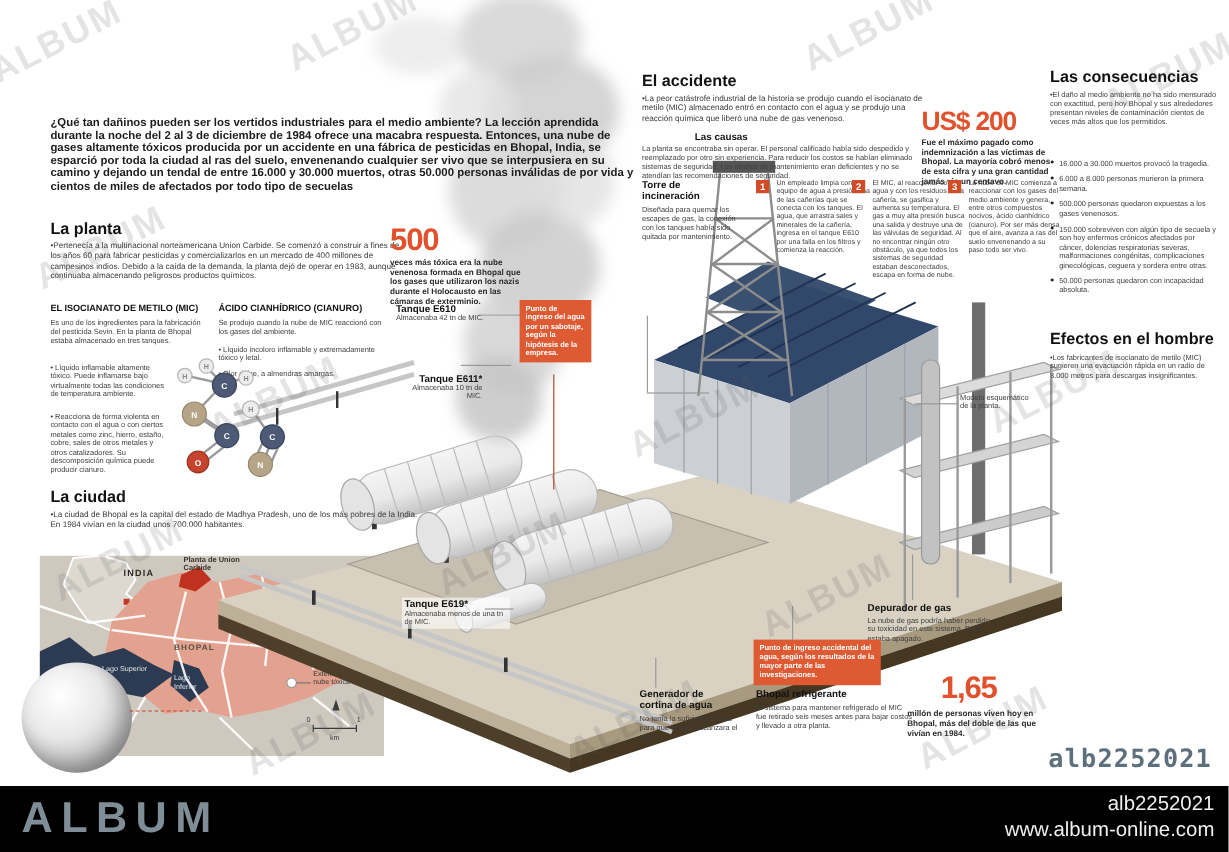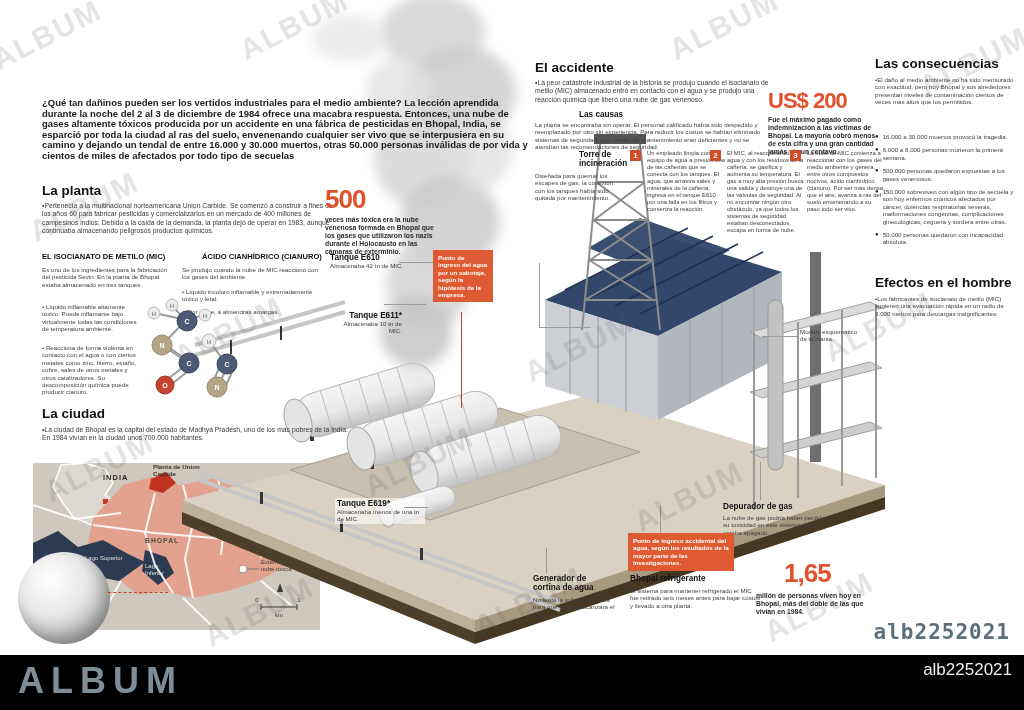--- a/index.html
+++ b/index.html
@@ -197,21 +197,21 @@
   <div class="abs intro" style="left:42px;top:98px;width:492px;z-index:20;">¿Qué tan dañinos pueden ser los vertidos industriales para el medio ambiente? La lección aprendida durante la noche del 2 al 3 de diciembre de 1984 ofrece una macabra respuesta. Entonces, una nube de gases altamente tóxicos producida por un accidente en una fábrica de pesticidas en Bhopal, India, se esparció por toda la ciudad al ras del suelo, envenenando cualquier ser vivo que se interpusiera en su camino y dejando un tendal de entre 16.000 y 30.000 muertos, otras 50.000  personas inválidas de por vida y cientos de miles de afectados por todo tipo de secuelas</div>
 
   <div class="abs h2" style="left:42px;top:183px;z-index:20;">La planta</div>
   <div class="abs body" style="left:42px;top:202px;width:300px;z-index:20;">•Pertenecía a la multinacional norteamericana Union Carbide. Se comenzó a construir a fines de los años 60 para fabricar pesticidas y comercializarlos en un mercado de 400 millones de campesinos indios. Debido a la caída de la demanda, la planta dejó de operar en 1983, aunque continuaba almacenando peligrosos productos químicos.</div>
 
   <div class="abs h3" style="left:42px;top:252px;width:170px;z-index:20;">EL ISOCIANATO DE METILO (MIC)</div>
   <div class="abs fine" style="left:42px;top:266px;width:135px;z-index:20;">Es uno de los ingredientes para la fabricación del pesticida Sevin. En la planta de Bhopal estaba almacenado en tres tanques.</div>
   <div class="abs fine" style="left:42px;top:303px;width:98px;z-index:20;">• Líquido inflamable altamente tóxico. Puede inflamarse bajo virtualmente todas las condiciones de temperatura ambiente.</div>
   <div class="abs fine" style="left:42px;top:344px;width:98px;z-index:20;">• Reacciona de forma violenta en contacto con el agua o con ciertos metales como zinc, hierro, estaño, cobre, sales de otros metales y otros catalizadores. Su descomposición química puede producir cianuro.</div>
 
-  <div class="abs h3" style="left:182px;top:252px;width:160px;z-index:20;text-align:center;">ÁCIDO CIANHÍDRICO (CIANURO)</div>
+  <div class="abs h3" style="left:182px;top:252px;width:160px;z-index:20;">ÁCIDO CIANHÍDRICO (CIANURO)</div>
   <div class="abs fine" style="left:182px;top:266px;width:138px;z-index:20;">Se produjo cuando la nube de MIC reaccionó con los gases del ambiente.</div>
   <div class="abs fine" style="left:182px;top:288px;width:138px;z-index:20;">• Líquido incoloro inflamable y extremadamente tóxico y letal.</div>
   <div class="abs fine" style="left:182px;top:308px;width:138px;z-index:20;">• Olor dulce, a almendras amargas.</div>
 
   <svg class="abs" style="left:142px;top:296px;z-index:21;" width="76" height="100" viewBox="0 0 76 100">
     <g stroke="#9a9a9a" stroke-width="2">
       <line x1="30" y1="10" x2="44" y2="24"></line>
         <line x1="13" y1="17" x2="44" y2="24"></line>
         <line x1="62" y1="19" x2="44" y2="24"></line>
       <line x1="44" y1="24" x2="21" y2="48"></line>
@@ -296,21 +296,21 @@
       </div>
     <div class="bullet-row">
         <span class="dot">●</span>
         <span class="fine">50.000 personas quedaron con incapacidad absoluta.</span>
       </div>
   </div>
 
   <div class="abs h2" style="left:875px;top:275px;z-index:20;">Efectos en el hombre</div>
   <div class="abs fine" style="left:875px;top:295px;width:140px;z-index:20;">•Los fabricantes de isocianato de metilo (MIC) sugieren una evacuación rápida en un radio de 3.000 metros para descargas insignificantes.</div>
 
-  <div class="abs h3b" style="left:535px;top:150px;width:80px;z-index:20;margin-left:44px;">Torre de incineración</div>
+  <div class="abs h3b" style="left:535px;top:150px;width:80px;z-index:20;">Torre de incineración</div>
   <div class="abs fine" style="left:535px;top:172px;width:84px;z-index:20;">Diseñada para quemar los escapes de gas, la conexión con los tanques había sido quitada por mantenimiento.</div>
 
   <div class="abs" style="left:630px;top:150px;z-index:22;">
     <div class="stepnum abs" style="left:0;top:0;">1</div>
     <div class="fine abs" style="left:17px;top:0;width:78px;font-size:5.9px;line-height:7px;">Un empleado limpia con un equipo de agua a presión una de las cañerías que se conecta con los tanques. El agua, que arrastra sales y minerales de la cañería, ingresa en el tanque E610 por una falla en los filtros y comienza la reacción.</div>
   </div>
   <div class="abs" style="left:710px;top:150px;z-index:22;">
     <div class="stepnum abs" style="left:0;top:0;">2</div>
     <div class="fine abs" style="left:17px;top:0;width:78px;font-size:5.9px;line-height:7px;">El MIC, al reaccionar con el agua y con los residuos de la cañería, se gasifica y aumenta su temperatura. El gas a muy alta presión busca una salida y destruye una de las válvulas de seguridad. Al no encontrar ningún otro obstáculo, ya que todos los sistemas de seguridad estaban desconectados, escapa en forma de nube.</div>
   </div>
@@ -403,16 +403,17 @@
   <div class="abs" style="left:18px;top:552px;width:92px;height:92px;border-radius:50%;z-index:15;
        background:radial-gradient(circle at 35% 30%, #ffffff 0%, #e8e8e8 40%, #b5b5b5 75%, #8b8b8b 100%);
        box-shadow:inset -6px -8px 14px rgba(0,0,0,0.25);"></div>
   <div class="abs" style="left:108px;top:592px;width:60px;height:0;border-top:1px dashed #c0452a;z-index:16;"></div>
 
   <div id="codewm">alb2252021</div>
   <div id="footerbar">
     <div id="brand">ALBUM</div>
     <div id="footright">
       <div>alb2252021</div>
+      <div>www.album-online.com</div>
     </div>
   </div>
 
 </div>
 
 </body></html>

